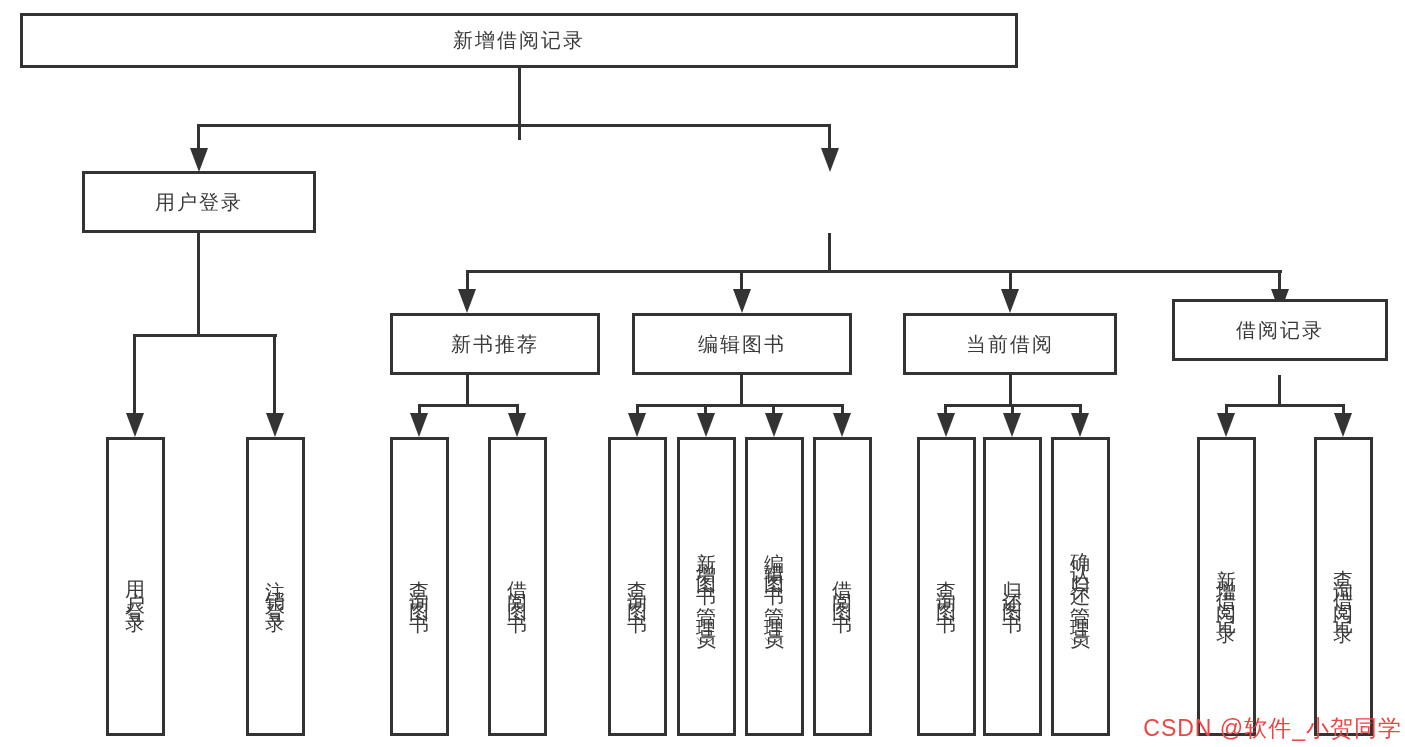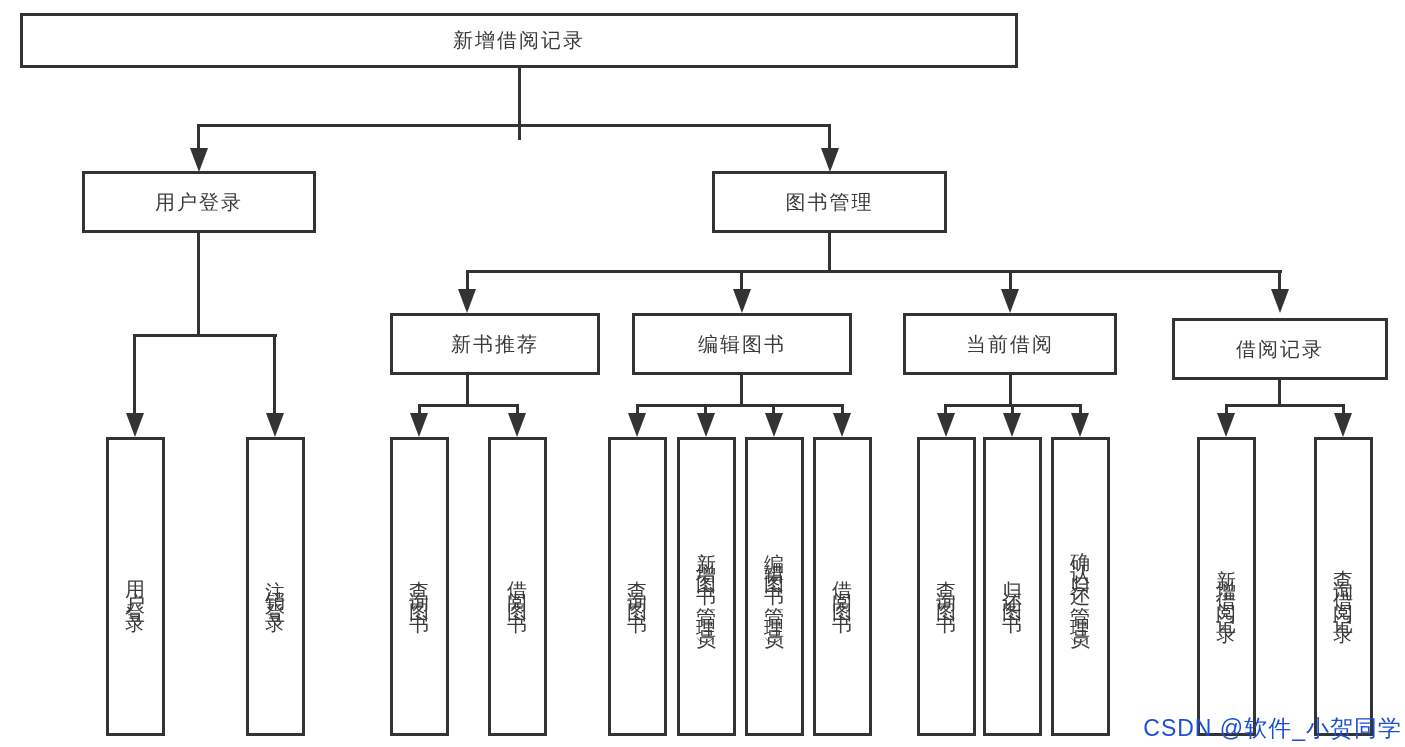--- a/index.html
+++ b/index.html
@@ -19,21 +19,21 @@
   
   .hline, .vline { position:absolute; background:#333333; z-index:1; }
   .hline { height:3px; }
   .vline { width:3px; }
   .arrow { position:absolute; width:0; height:0; z-index:1;
            border-left:9px solid transparent; border-right:9px solid transparent;
            border-top:24px solid #333333; }
 
   
   .watermark { position:absolute; top:713px; right:3px; font-size:23px;
-               color:#1d4ed8; z-index:5; letter-spacing:1px; white-space:nowrap; }
+               color:#ef4444; z-index:5; letter-spacing:1px; white-space:nowrap; }
 </style>
 </head>
 <body>
 
 <div class="stage">
 
   <div class="vline" style="left:518px; top:68px;  height:72px;"></div>
   <div class="hline" style="left:198px; top:124px; width:633px;"></div>
   <div class="vline" style="left:197px; top:124px; height:26px;"></div>
   <div class="vline" style="left:828px; top:124px; height:26px;"></div>
@@ -92,34 +92,31 @@
   <div class="arrow" style="left:1217px; top:413px;"></div>
   <div class="arrow" style="left:1334px; top:413px;"></div>
 
   <div class="box" style="left:20px; top:13px; width:998px; height:55px;">
     <span class="hlabel">新增借阅记录</span>
   </div>
 
   <div class="box" style="left:82px; top:171px; width:234px; height:62px;">
     <span class="hlabel">用户登录</span>
   </div>
-  <div class="box" style="left:712px; top:171px; width:235px; height:62px;">
-    <span class="hlabel">图书管理</span>
-  </div>
 
   <div class="box" style="left:370px; top:313px; width:210px; height:62px;margin-left:20px;">
     <span class="hlabel">新书推荐</span>
   </div>
   <div class="box" style="left:632px; top:313px; width:220px; height:62px;">
     <span class="hlabel">编辑图书</span>
   </div>
   <div class="box" style="left:903px; top:313px; width:214px; height:62px;">
     <span class="hlabel">当前借阅</span>
   </div>
-  <div class="box" style="left:1172px; top:318px; width:216px; height:62px;">
+  <div class="box" style="left:1172px; top:299px; width:216px; height:62px;">
     <span class="hlabel">借阅记录</span>
   </div>
 
   <div class="box leaf" style="left:106px;">
     <span class="vlabel">用户登录</span>
   </div>
   <div class="box leaf" style="left:246px;">
     <span class="vlabel">注销登录</span>
   </div>
 

